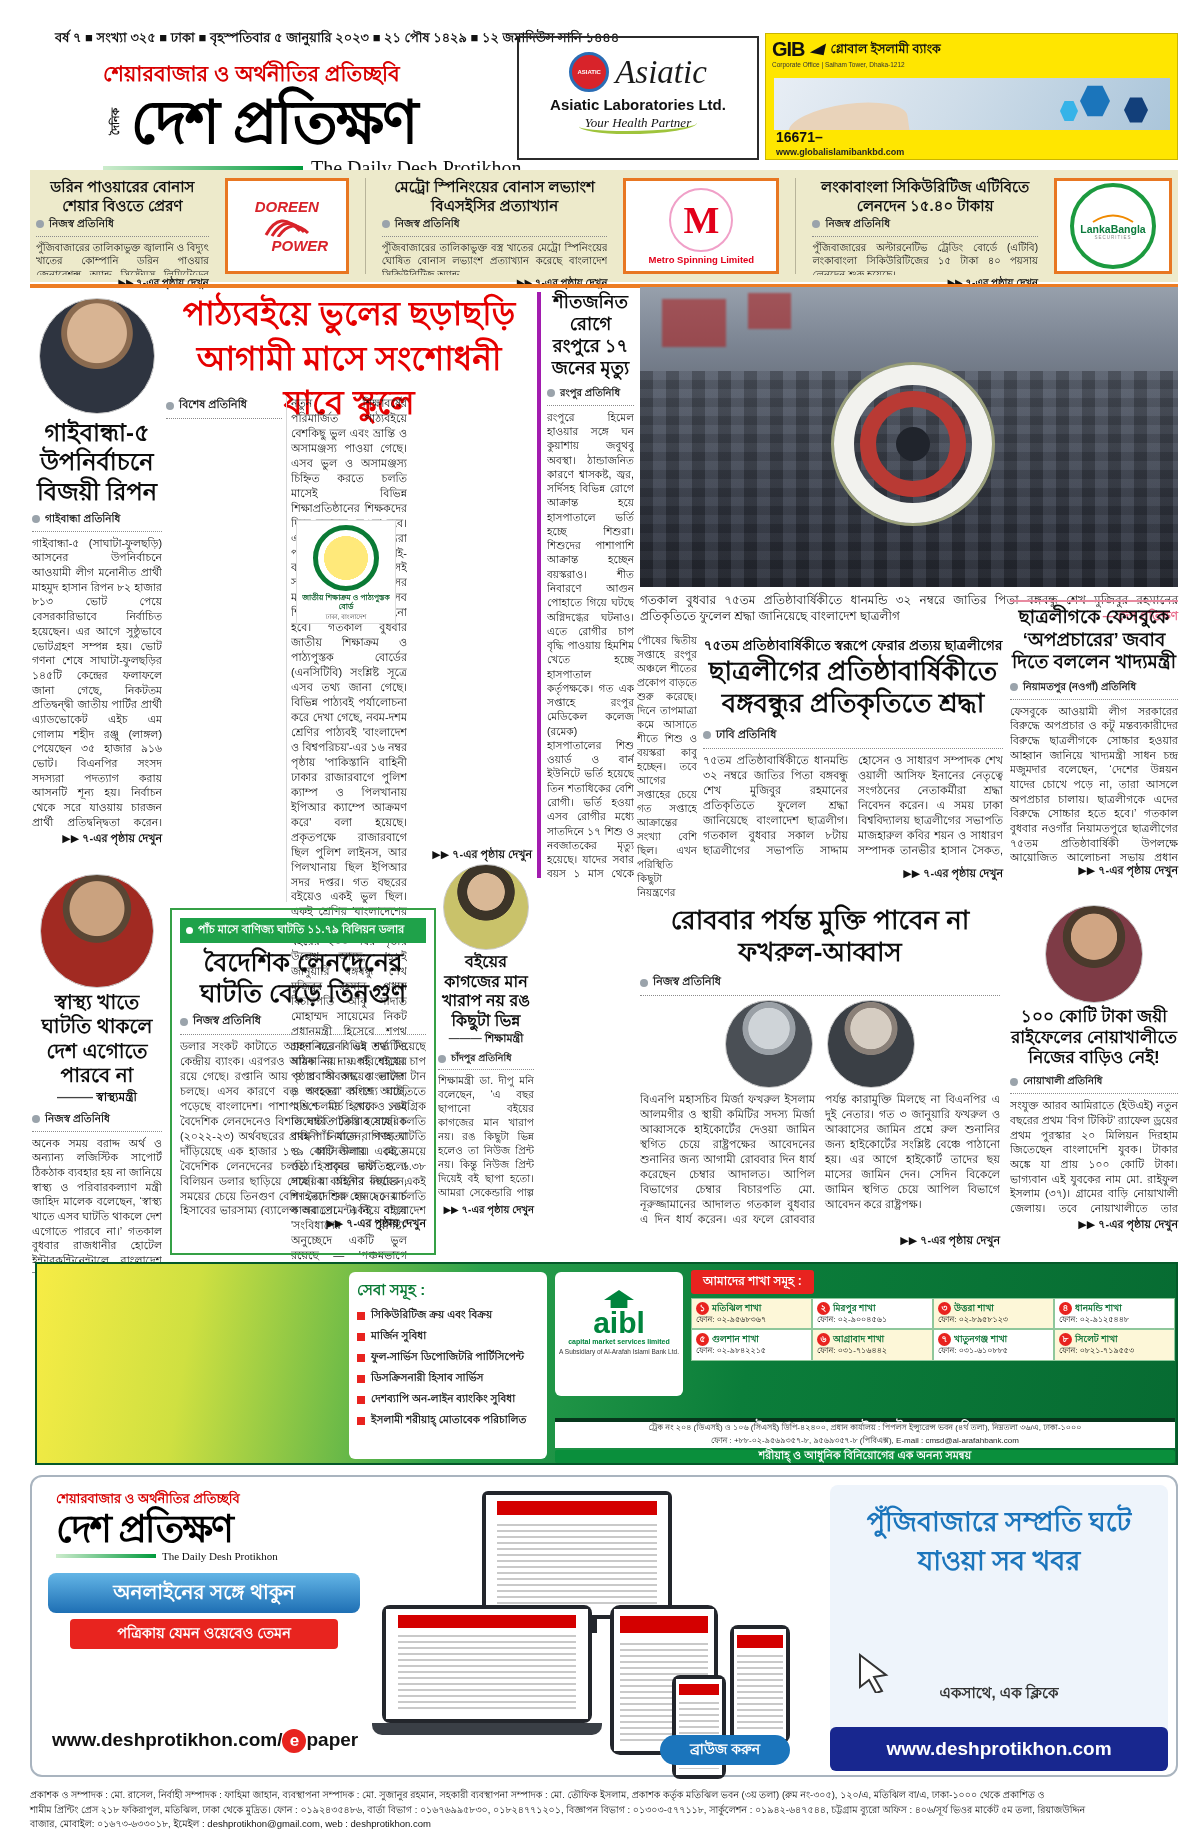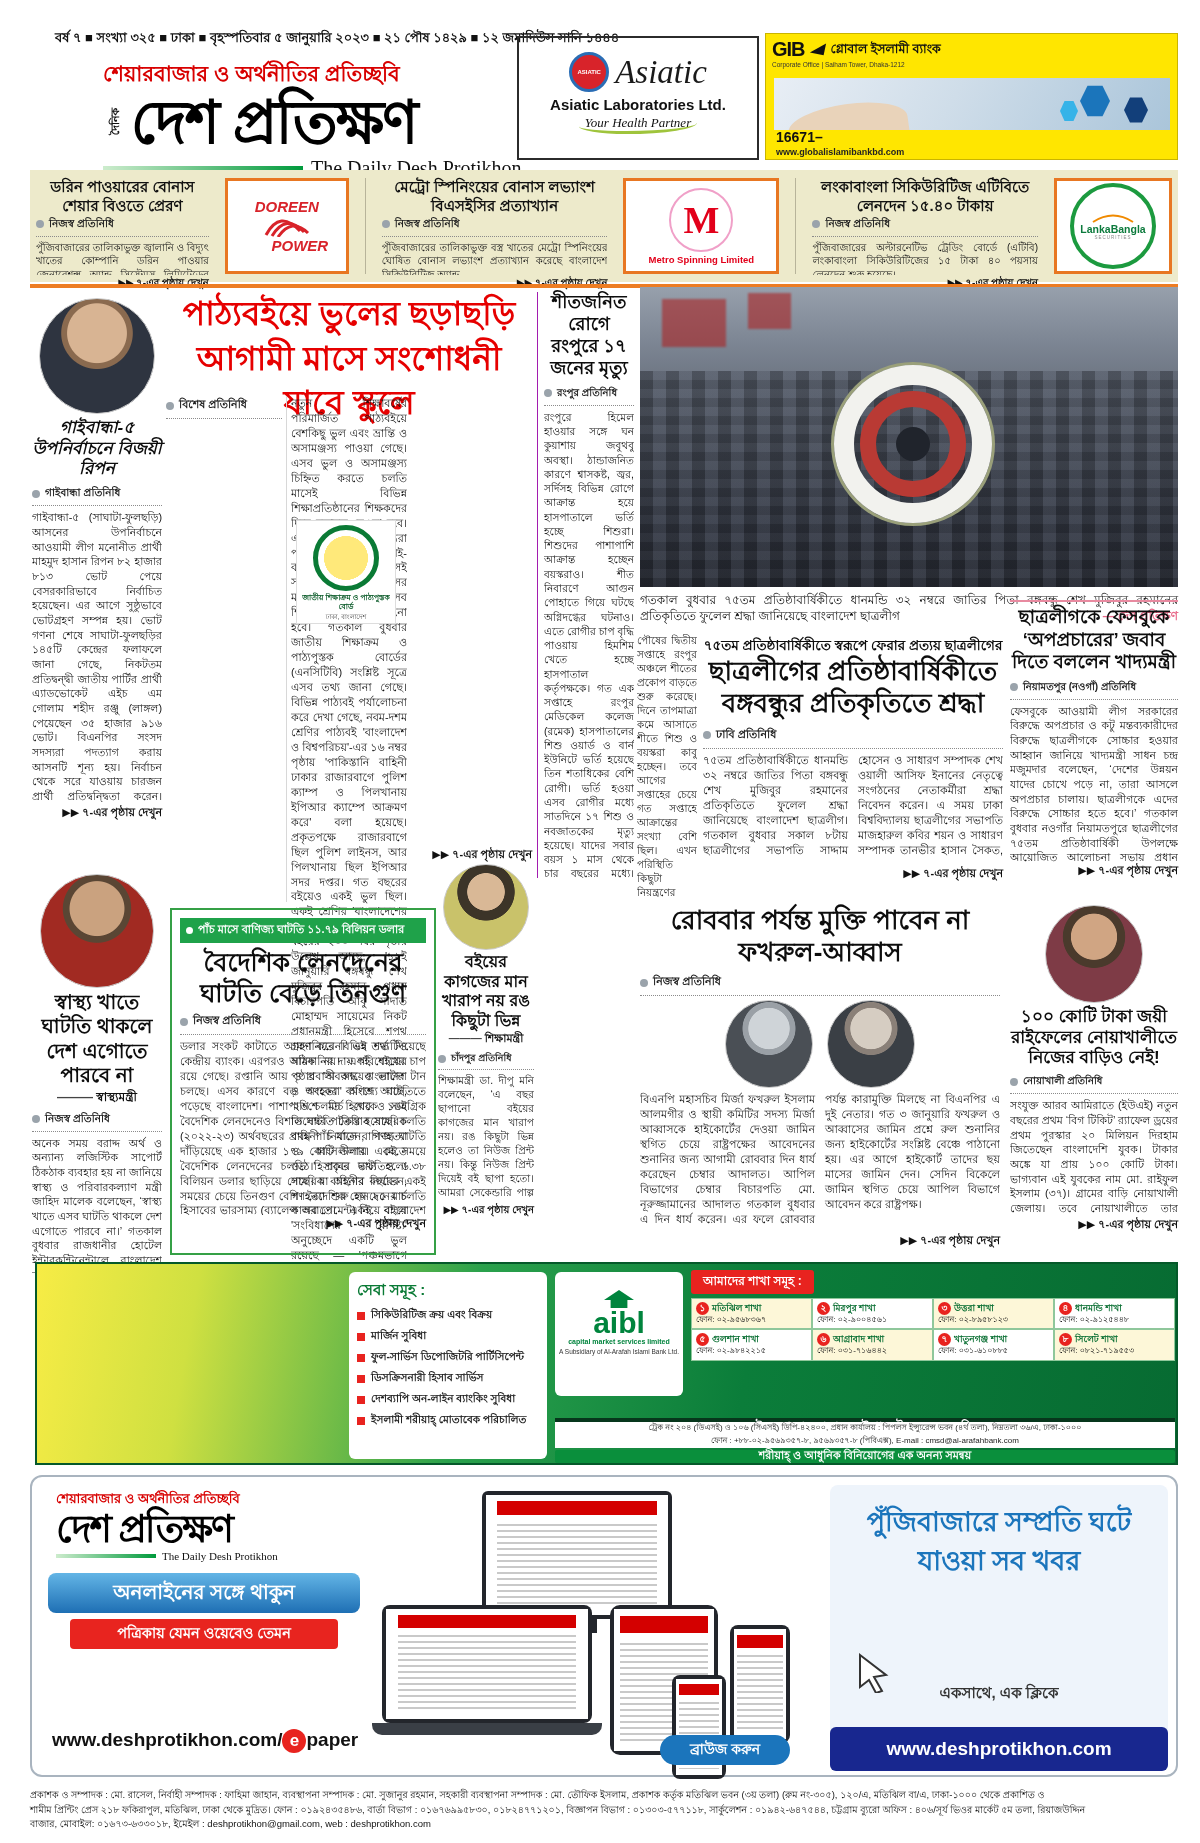--- a/index.html
+++ b/index.html
@@ -161,21 +161,21 @@
         <div style="color:#0c7a3c;font-weight:700;font-size:10.5px;">LankaBangla</div>
         <div style="color:#888;font-size:4.5px;letter-spacing:1px;">SECURITIES</div>
       </div>
     </div>
   </div>
 
   <div class="abs" style="left:30px;top:284px;width:1148px;height:4px;background:#ed7d23;"></div>
 
   <div class="abs" style="left:32px;top:294px;width:130px;">
     <div class="pt" style="width:114px;height:114px;margin:4px auto;background:radial-gradient(circle at 50% 30%,#d8b493 0 30%,#8a6a4f 31% 36%,#2e3440 37% 100%);"></div>
-    <div class="t" style="font-size:17px;font-style:italic;">গাইবান্ধা-৫ উপনির্বাচনে বিজয়ী রিপন</div>
+    <div class="t" style="font-size:24px;">গাইবান্ধা-৫ উপনির্বাচনে বিজয়ী রিপন</div>
     <div class="bl" style="font-size:10.5px;margin-top:5px;">
         <span class="dot"></span>
         <span>গাইবান্ধা প্রতিনিধি</span>
       </div>
     <div class="dr"></div>
     <div class="bd" style="font-size:10.8px;height:292px;">গাইবান্ধা-৫ (সাঘাটা-ফুলছড়ি) আসনের উপনির্বাচনে আওয়ামী লীগ মনোনীত প্রার্থী মাহমুদ হাসান রিপন ৮২ হাজার ৮১৩ ভোট পেয়ে বেসরকারিভাবে নির্বাচিত হয়েছেন। এর আগে সুষ্ঠুভাবে ভোটগ্রহণ সম্পন্ন হয়। ভোট গণনা শেষে সাঘাটা-ফুলছড়ির ১৪৫টি কেন্দ্রের ফলাফলে জানা গেছে, নিকটতম প্রতিদ্বন্দ্বী জাতীয় পার্টির প্রার্থী এ্যাডভোকেট এইচ এম গোলাম শহীদ রঞ্জু (লাঙ্গল) পেয়েছেন ৩৫ হাজার ৯১৬ ভোট। বিএনপির সংসদ সদস্যরা পদত্যাগ করায় আসনটি শূন্য হয়। নির্বাচন থেকে সরে যাওয়ায় চারজন প্রার্থী প্রতিদ্বন্দ্বিতা করেন। অন্য প্রার্থীরা হলেন বিকল্পধারা বাংলাদেশের প্রার্থী জাহাঙ্গীর আলম (কুলা) এবং স্বতন্ত্র প্রার্থী সৈয়দ মাহবুবার রহমান (ট্রাক)। সাঘাটা-ফুলছড়ি উপজেলায় ১৭টি ইউনিয়নে মোট ভোটার সংখ্যা ৩ লাখ ৩৯ হাজার</div>
     <div class="mr" style="margin-top:2px;"><b>▶▶</b> <span>৭-এর পৃষ্ঠায় দেখুন</span></div>
   </div>
 
   <div class="abs" style="left:32px;top:872px;width:130px;">
@@ -203,21 +203,21 @@
 
   <div class="abs" style="left:296px;top:520px;width:100px;height:104px;background:#fff;border:1px solid #ddd;text-align:center;padding-top:4px;box-sizing:border-box;">
     <div style="width:56px;height:56px;margin:0 auto;border-radius:50%;border:5px solid #0a7a35;background:radial-gradient(circle,#ffe97a 0 55%,#ffffff 56% 100%);"></div>
     <div style="font-size:7.5px;font-weight:700;color:#0a5a28;line-height:1.25;margin-top:2px;">জাতীয় শিক্ষাক্রম ও পাঠ্যপুস্তক বোর্ড</div>
     <div style="font-size:6.5px;color:#444;">ঢাকা, বাংলাদেশ</div>
   </div>
   <div class="abs mr" style="left:420px;top:846px;width:112px;background:#fff;">
     <b>▶▶</b> <span>৭-এর পৃষ্ঠায় দেখুন</span>
   </div>
 
-  <div class="abs" style="left:537px;top:292px;width:97px;border-left:1px solid #a21caf;padding-left:6px;box-sizing:border-box;">
+  <div class="abs" style="left:537px;top:292px;width:97px;border-left:4px solid #a21caf;padding-left:6px;box-sizing:border-box;">
     <div class="t" style="font-size:18px;">শীতজনিত রোগে রংপুরে ১৭ জনের মৃত্যু</div>
     <div class="bl" style="font-size:10px;margin-top:5px;">
         <span class="dot"></span>
         <span>রংপুর প্রতিনিধি</span>
       </div>
     <div class="dr"></div>
     <div class="bd" style="font-size:10.5px;height:468px;">রংপুরে হিমেল হাওয়ার সঙ্গে ঘন কুয়াশায় জবুথবু অবস্থা। ঠান্ডাজনিত কারণে শ্বাসকষ্ট, জ্বর, সর্দিসহ বিভিন্ন রোগে আক্রান্ত হয়ে হাসপাতালে ভর্তি হচ্ছে শিশুরা। শিশুদের পাশাপাশি আক্রান্ত হচ্ছেন বয়স্করাও। শীত নিবারণে আগুন পোহাতে গিয়ে ঘটছে অগ্নিদগ্ধের ঘটনাও। এতে রোগীর চাপ বৃদ্ধি পাওয়ায় হিমশিম খেতে হচ্ছে হাসপাতাল কর্তৃপক্ষকে। গত এক সপ্তাহে রংপুর মেডিকেল কলেজ (রমেক) হাসপাতালের শিশু ওয়ার্ড ও বার্ন ইউনিটে ভর্তি হয়েছে তিন শতাধিকের বেশি রোগী। ভর্তি হওয়া এসব রোগীর মধ্যে সাতদিনে ১৭ শিশু ও নবজাতকের মৃত্যু হয়েছে। যাদের সবার বয়স ১ মাস থেকে চার বছরের মধ্যে। এছাড়া আগুন পোহাতে গিয়ে দগ্ধ দুই নারী হাসপাতালে চিকিৎসাধীন অবস্থায় মারা গেছেন। সিভিল সার্জন ও মেডিকেল কলেজ হাসপাতাল কর্তৃপক্ষ</div>
   </div>
 
   <div class="abs bd" style="left:637px;top:634px;width:60px;height:266px;font-size:10.3px;">পৌষের দ্বিতীয় সপ্তাহে রংপুর অঞ্চলে শীতের প্রকোপ বাড়তে শুরু করেছে। দিনে তাপমাত্রা কমে আসাতে শীতে শিশু ও বয়স্করা কাবু হচ্ছেন। তবে আগের সপ্তাহের চেয়ে গত সপ্তাহে আক্রান্তের সংখ্যা বেশি ছিল। এখন পরিস্থিতি কিছুটা নিয়ন্ত্রণের মধ্যে। গতকাল বুধবার দুপুরে রমেক হাসপাতালের তৃতীয় তলায় শিশু ওয়ার্ডে গিয়ে দেখা যায়, প্রতি শয্যায় একাধিক শিশু ভর্তি। শয্যা না পেয়ে অনেক শিশুকে মেঝেতে বিছানা পেতে চিকিৎসা দেওয়া হচ্ছে।</div>

